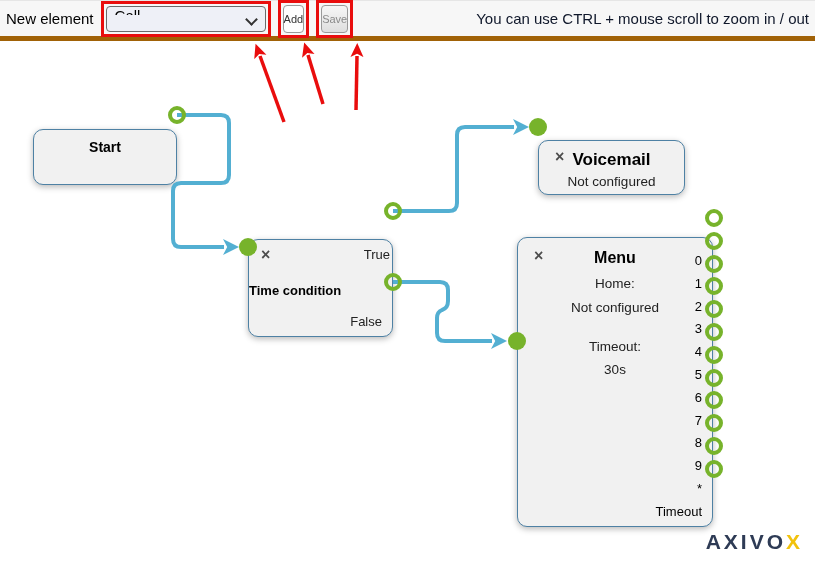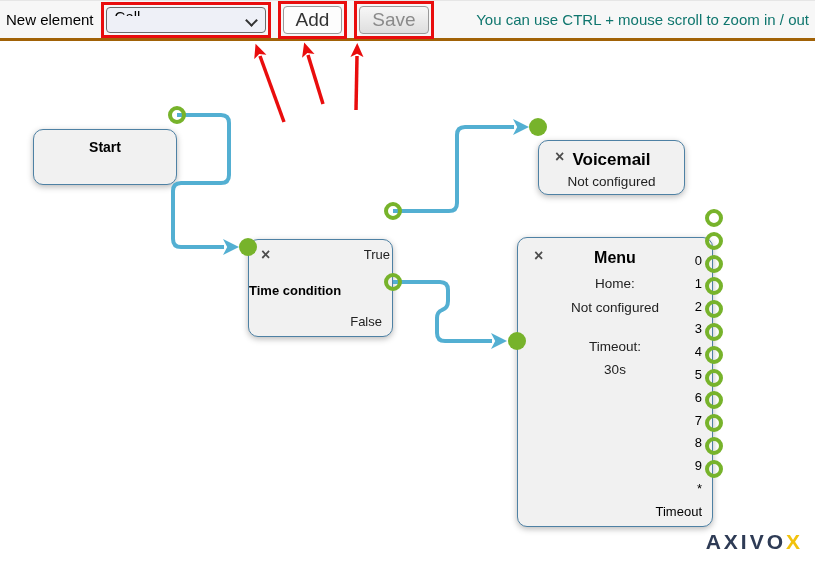--- a/index.html
+++ b/index.html
@@ -7,21 +7,21 @@
     width:815px;height:562px;overflow:hidden;position:relative;
     background:#ffffff;
     font-family:"Liberation Sans","DejaVu Sans",sans-serif;
     color:#111;
   }
   
   .toolbar{
     position:absolute;top:0;left:0;width:815px;height:41px;
     background:#f7f7f7;
     border-top:1px solid #e6e6e6;
-    border-bottom:3px solid #a16207;
+    border-bottom:5px solid #a16207;
     display:flex;align-items:center;
     box-sizing:border-box;
     z-index:2;
   }
   .tb-label{font-size:15px;color:#000;margin-left:6px;white-space:nowrap;}
   .redbox{
     border:3px solid #e90d0d;
     display:inline-flex;align-items:center;justify-content:center;
     padding:2px;margin-left:7px;background:transparent;
   }
@@ -33,27 +33,27 @@
     font-family:inherit;font-size:15px;color:#000;
     padding:0 26px 16px 8px;
   }
   .select-wrap{position:relative;display:inline-block;}
   .chevron{
     position:absolute;right:10px;top:9px;width:7px;height:7px;
     border-right:2px solid #333;border-bottom:2px solid #333;
     transform:rotate(45deg);pointer-events:none;
   }
   .btn{
-    font-family:inherit;font-size:19px;
+    font-family:inherit;font-size:11px;
     border:1px solid #9a9a9a;border-radius:4px;
-    height:28px;padding:0 12px;cursor:pointer;
+    height:28px;padding:0 0;cursor:pointer;
   }
   .btn-add{background:#fdfdfd;color:#333;}
   .btn-save{background:linear-gradient(#f7f7f7,#dedede);color:#8a8a8a;}
-  .tb-hint{margin-left:auto;margin-right:6px;font-size:15px;color:#0f766e;white-space:nowrap;}
+  .tb-hint{margin-left:auto;margin-right:6px;font-size:15px;color:#0f172a;white-space:nowrap;}
 
   
   .canvas{position:absolute;top:42px;left:0;width:815px;height:520px;background:#fff;}
   .node{
     position:absolute;box-sizing:border-box;
     background:#f1f1f1;
     border:1px solid #4e81a4;border-radius:10px;
     box-shadow:0 2px 6px rgba(0,0,0,.28);
     font-size:13px;color:#222;z-index:1;
   }

